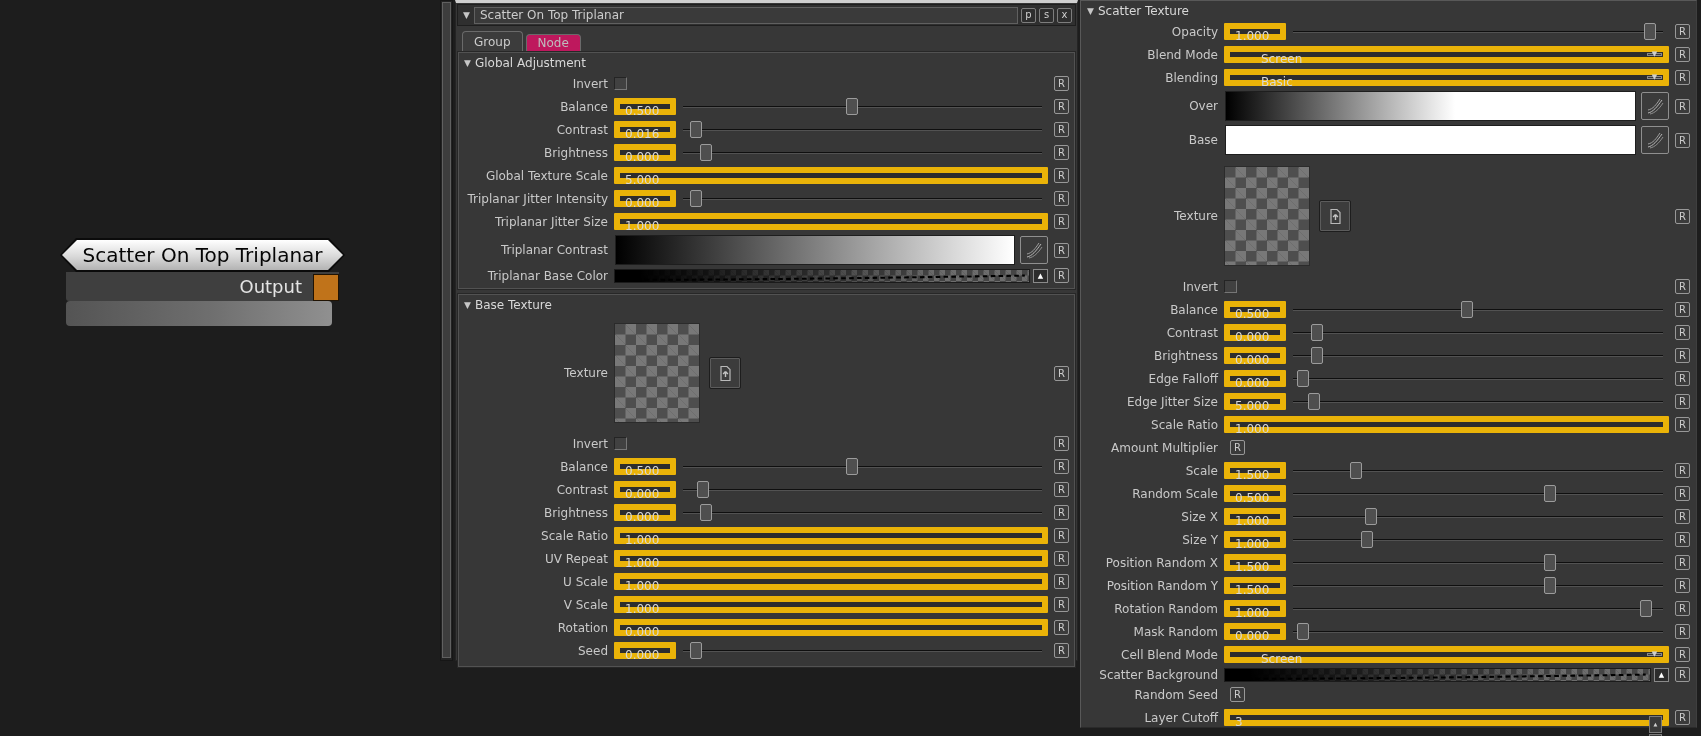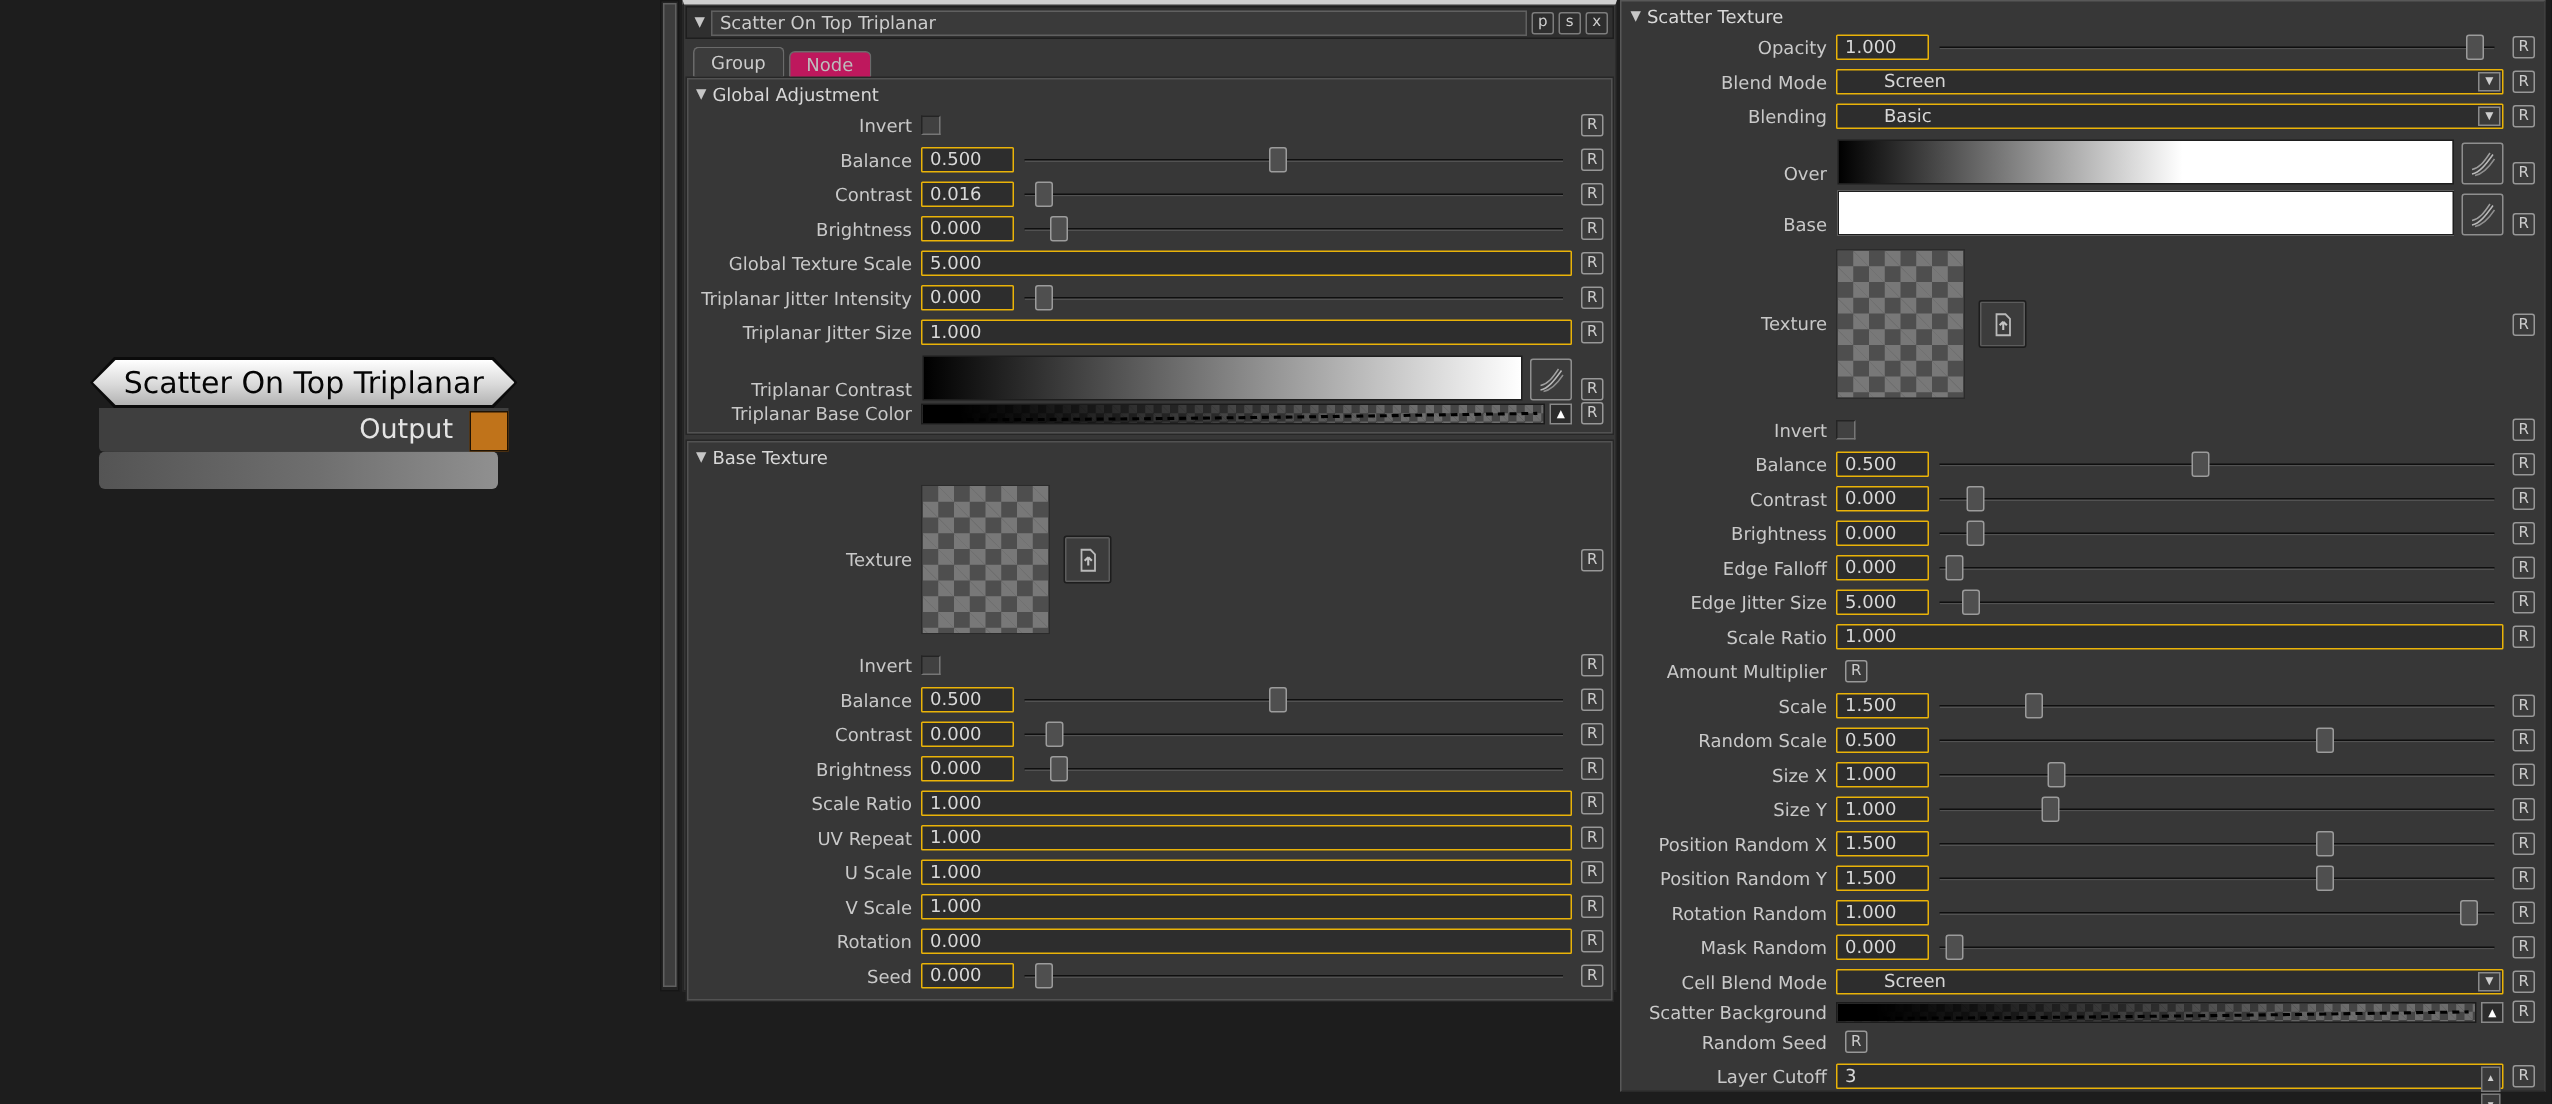--- a/index.html
+++ b/index.html
@@ -50,41 +50,41 @@
   .group{margin:1px 2px 5px 2px;border:1px solid #525252;box-shadow:0 0 0 1px #272727;background:#373737;
     padding:0 3px 4px 3px;}
   .group-header{height:19px;display:flex;align-items:center;color:#d8d8d8;font-size:12px;}
   .group-header .tri{font-size:9px;}
 
   
   .row{display:flex;align-items:center;height:23px;padding-right:2px;}
   .lbl{text-align:right;padding-right:6px;color:#c9c9c9;font-size:12px;white-space:nowrap;flex-shrink:0;}
   .mid .lbl{width:146px;}
   .right .lbl{width:133px;}
-  .box{height:17px;background:#2d2d2d;border:1px solid #eab308;border-radius:1px;color:#d8d8d8;
+  .box{height:17px;background:#2d2d2d;border:6px solid #eab308;border-radius:1px;color:#d8d8d8;
     font-size:12px;line-height:15px;padding-left:5px;box-sizing:border-box;}
   .valbox{width:62px;flex-shrink:0;}
   .grow{flex:1;}
   .spacer{flex:1;}
   .slider{flex:1;position:relative;height:17px;margin:0 6px 0 7px;}
   .slider .groove{position:absolute;left:0;right:0;top:8px;height:1px;background:#0f0f0f;border-bottom:1px solid #525252;}
   .slider .handle{position:absolute;top:0;width:12px;height:17px;background:#4f4f4f;border:1px solid #9c9c9c;
     border-radius:2px;box-sizing:border-box;}
   .rbtn{width:15px;height:15px;flex-shrink:0;background:#3b3b3b;border:1px solid #989898;border-radius:2px;
     color:#cccccc;font-size:10px;line-height:13px;text-align:center;margin-left:6px;box-sizing:border-box;}
   .checkbox{width:13px;height:13px;background:#414141;border-top:1px solid #242424;border-left:1px solid #242424;
     border-right:1px solid #767676;border-bottom:1px solid #767676;box-sizing:border-box;}
   .dd{position:relative;padding-left:31px;}
   .dd-btn{position:absolute;right:1px;top:1px;bottom:1px;width:15px;background:#3a3a3a;border:1px solid #8a8a8a;
     color:#cfcfcf;font-size:7px;display:flex;align-items:center;justify-content:center;box-sizing:border-box;}
   .spin{position:relative;}
   .spin-col{position:absolute;right:1px;top:1px;bottom:1px;width:13px;display:flex;flex-direction:column;gap:1px;}
   .sbtn{flex:1;background:#3a3a3a;border:1px solid #7a7a7a;font-size:5px;color:#cfcfcf;
     display:flex;align-items:center;justify-content:center;box-sizing:border-box;}
-  .curvebar-row{height:34px;align-items:flex-end;}
+  .curvebar-row{height:34px;}
   .bar{flex:1;height:30px;border:1px solid #1e1e1e;box-sizing:border-box;margin-left:1px;}
   .bar.ramp{background:linear-gradient(90deg,#000,#fff);}
   .bar.ramp-mid{background:linear-gradient(90deg,#000 0%,#fff 56%,#fff 100%);}
   .bar.white{background:#ffffff;}
   .curvebtn{width:28px;height:28px;margin-left:5px;background:#3b3b3b;border:1px solid #8f8f8f;border-radius:2px;
     display:flex;align-items:center;justify-content:center;flex-shrink:0;box-sizing:border-box;}
   .alphabar-row{height:17px;}
   .abar{flex:1;height:14px;position:relative;border:1px solid #1b1b1b;overflow:hidden;box-sizing:border-box;}
   .abar .fade{position:absolute;left:0;top:0;right:0;bottom:0;
     background:linear-gradient(90deg,#000 0%,#000 6%,rgba(0,0,0,0.55) 35%,rgba(0,0,0,0) 80%);}

